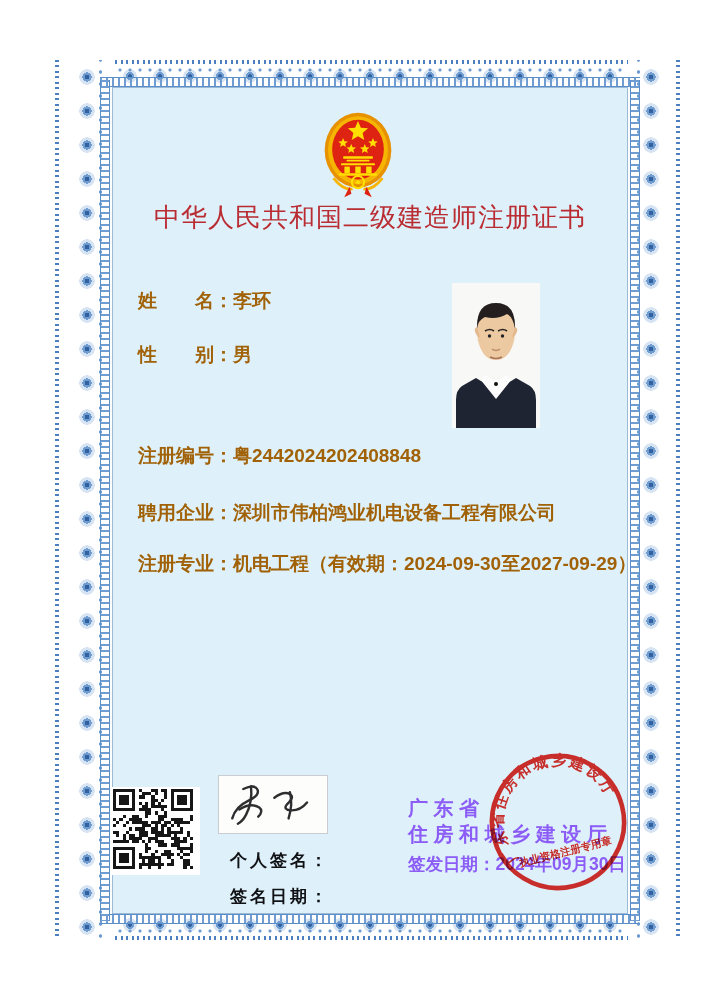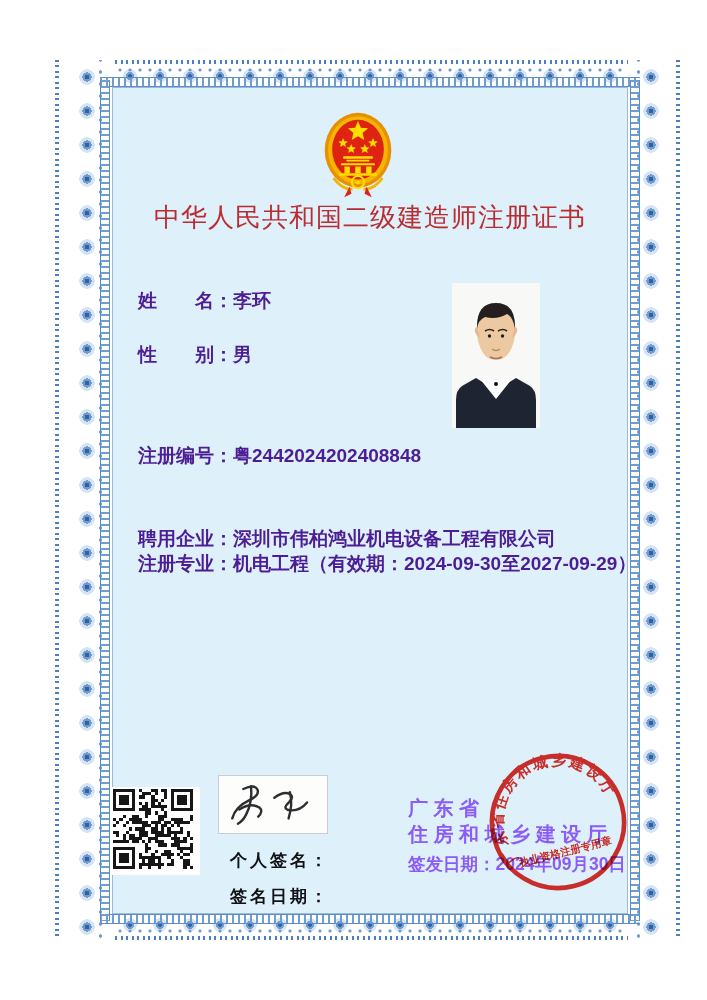--- a/index.html
+++ b/index.html
@@ -49,21 +49,21 @@
     background:repeating-linear-gradient(to right,#6f9cd1 0 2px,transparent 2px 6px);}
   .l-bottom{bottom:16px;height:8px;left:45px;right:40px;border-top:1.5px solid #5b8fc9;border-bottom:1.5px solid #5b8fc9;
     background:repeating-linear-gradient(to right,#6f9cd1 0 2px,transparent 2px 6px);}
   .content{position:absolute;left:57px;top:27px;right:52px;bottom:26px;background:#def0fa;border:1px solid #9db9d8;}
   
   .abs{position:absolute;}
   .emblem{left:324px;top:111px;width:68px;height:88px;}
   .validity{left:412px;top:127px;width:210px;font-size:17.5px;font-weight:bold;line-height:22px;color:#101114;}
   .cert-title{left:112px;top:200px;width:516px;text-align:center;font-size:26px;font-weight:normal;
     color:#b92c32;letter-spacing:1px;font-family:"Liberation Serif","DejaVu Serif",serif;}
-  .fieldrow{left:138px;width:470px;font-size:19px;font-weight:bold;white-space:nowrap;color:#4c1d95;}
+  .fieldrow{left:138px;width:470px;font-size:19px;font-weight:bold;white-space:nowrap;color:#a16207;}
   .photo{left:452px;top:283px;width:88px;height:145px;background:#f7f7f5;}
   .qr{left:110px;top:787px;width:86px;height:84px;background:#fff;padding:2px;}
   .sigbox{left:218px;top:775px;width:108px;height:57px;background:#fdfdfc;border:1px solid #c9cdd2;}
   .siglabel{left:230px;font-size:17px;font-weight:bold;letter-spacing:3px;color:#101114;font-family:Liberation Serif, serif;}
   .issuer{left:408px;width:234px;text-align:left;font-weight:bold;color:#8b5cf6;white-space:nowrap;}
   .issuer-province{top:795px;font-size:20px;}
   .issuer-dept{top:821px;font-size:20px;}
   .issuer-date{top:852px;font-size:17.5px;}
   .seal{left:486px;top:750px;width:144px;height:144px;mix-blend-mode:multiply;opacity:.95;}
 </style>
@@ -111,21 +111,21 @@
       <path d="M38 112 l-6 12 8-4 M62 112 l6 12 -8-4" fill="#de2312" stroke="#de2312" stroke-width="2"></path>
     </svg>
   </div>
 
 
   <div class="abs cert-title">中华人民共和国二级建造师注册证书</div>
 
   <div class="abs fieldrow" style="top:288px"><span>姓　　名：</span><span>李环</span></div>
   <div class="abs fieldrow" style="top:342px"><span>性　　别：</span><span>男</span></div>
   <div class="abs fieldrow" style="top:443px"><span>注册编号：</span><span>粤2442024202408848</span></div>
-  <div class="abs fieldrow" style="top:526px"><span>聘用企业：</span><span>深圳市伟柏鸿业机电设备工程有限公司</span></div>
+  <div class="abs fieldrow" style="top:500px"><span>聘用企业：</span><span>深圳市伟柏鸿业机电设备工程有限公司</span></div>
   <div class="abs fieldrow" style="top:551px"><span>注册专业：</span><span>机电工程（有效期：2024-09-30至2027-09-29）</span></div>
 
   <div class="abs photo">
     <svg viewBox="0 0 88 145" width="88" height="145">
       <rect width="88" height="145" fill="#f8f8f6"></rect>
       <path d="M24 95 q20 14 40 0 l14 8 q6 4 6 14 v28 H4 v-28 q0-10 6-14 z" fill="#1f2433"></path>
       <path d="M34 92 q10 10 20 0 l6 4 -16 20 -16-20 z" fill="#fdfdfd"></path>
       <circle cx="44" cy="101" r="2" fill="#111"></circle>
       <path d="M44 24 q19 0 19 24 q0 9 -3 16 q-5 13 -16 13 q-11 0 -16 -13 q-3 -7 -3 -16 q0 -24 19 -24 z" fill="#ecc9a0"></path>
       <path d="M25 46 q-1 -26 19 -26 q20 0 19 26 q-2 -12 -8 -15 q-10 6 -22 3 q-7 3 -8 12 z" fill="#241f1e"></path>

